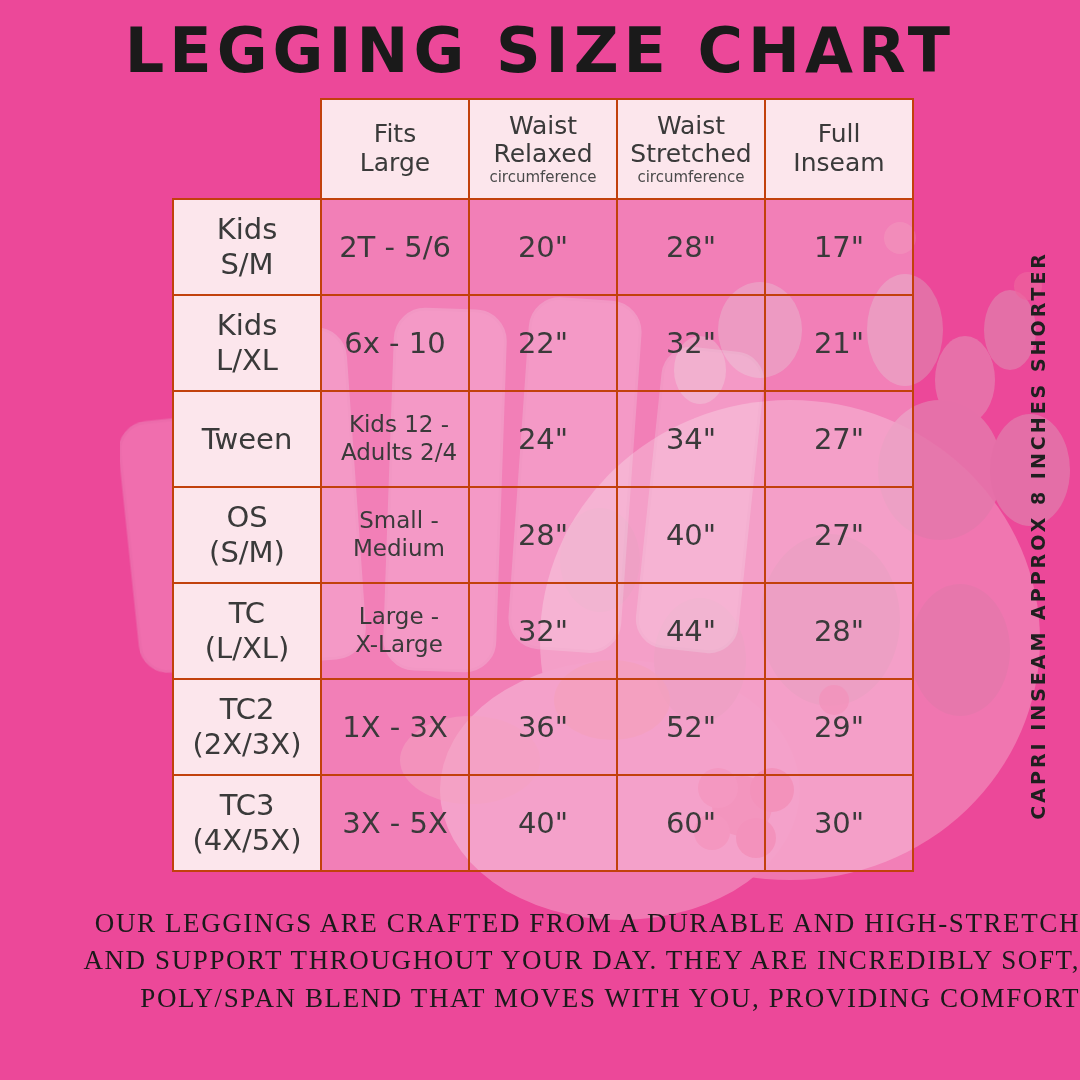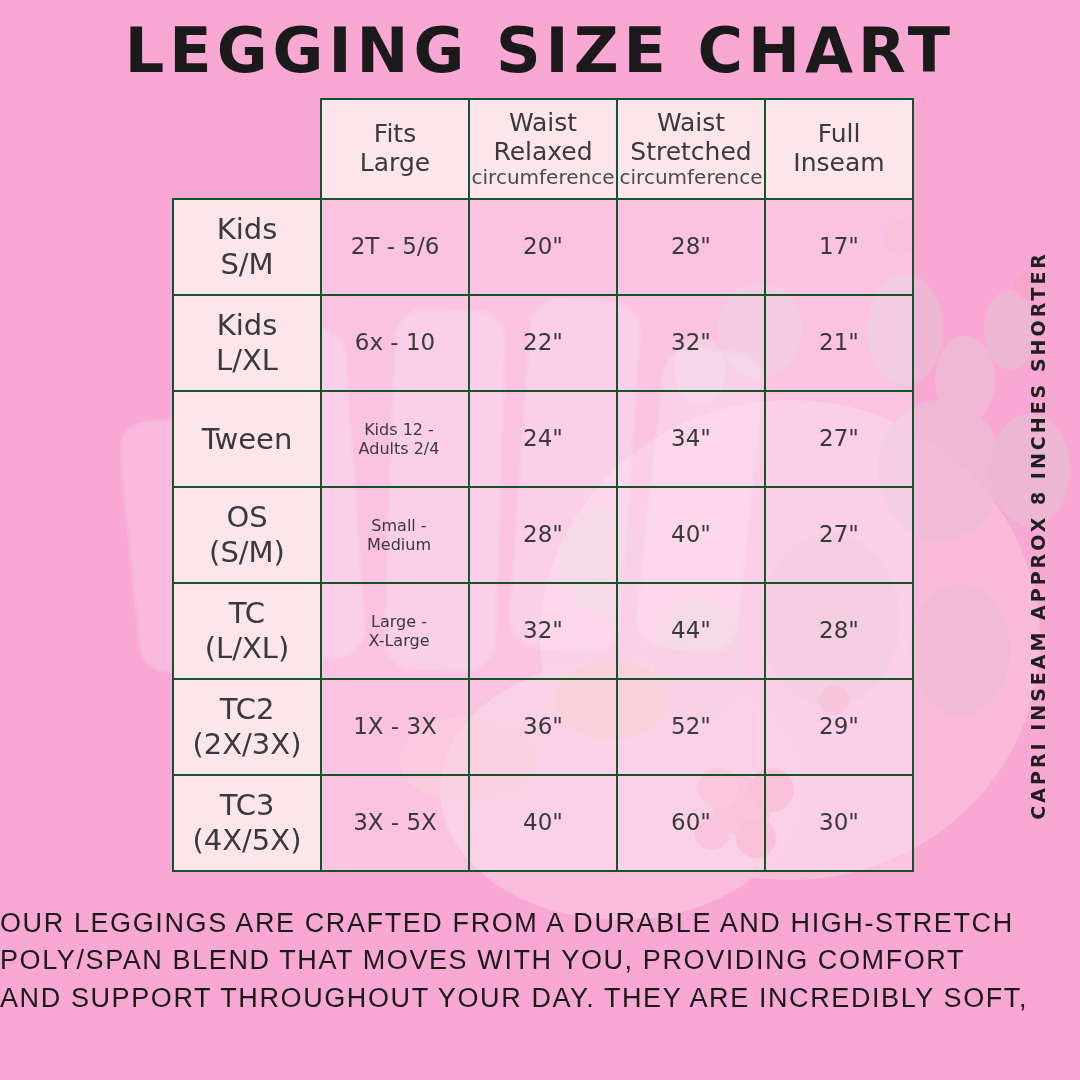--- a/index.html
+++ b/index.html
@@ -10,21 +10,21 @@
     height: 1080px;
     background: #ffffff;
     font-family: "DejaVu Sans", sans-serif;
     overflow: hidden;
   }
 
   #page {
     position: relative;
     width: 1080px;
     height: 1080px;
-    background: #f9a8d4;
+    background: #ec4899;
     overflow: hidden;
   }
 
   
   .bg-art {
     position: absolute;
     inset: 0;
     pointer-events: none;
     z-index: 0;
     opacity: 1;
@@ -56,21 +56,21 @@
   
   .chart {
     position: absolute;
     left: 172px;
     top: 98px;
     z-index: 4;
     border-collapse: collapse;
     font-family: "DejaVu Sans", sans-serif;
   }
   .chart td, .chart th {
-    border: 2px solid #14532d;
+    border: 2px solid #c2410c;
     padding: 0;
     margin: 0;
     text-align: center;
     vertical-align: middle;
     color: #3a3a3a;
     font-weight: normal;
   }
   .corner-blank {
     border: none !important;
     background: transparent;
@@ -79,40 +79,40 @@
   .col-head {
     background: #fce6ec;
     height: 100px;
     width: 148px;
     font-size: 25px;
     line-height: 1.15;
     color: #2e2e2e;
   }
   .col-head .sub {
     display: block;
-    font-size: 20px;
+    font-size: 15px;
     margin-top: 0;
     color: #4a4a4a;
   }
   .row-head {
     background: #fce6ec;
     width: 148px;
     height: 96px;
     font-size: 29px;
     line-height: 1.2;
     color: #2e2e2e;
   }
   .cell {
     width: 148px;
     height: 96px;
-    font-size: 23px;
+    font-size: 29px;
     line-height: 1.2;
     background: rgba(255,255,255,0.30);
   }
-  .cell.two-line { font-size: 16px; padding-left: 8px; }
+  .cell.two-line { font-size: 23px; padding-left: 8px; }
 
   
   .side-note {
     position: absolute;
     right: 22px;
     top: 255px;
     height: 560px;
     width: 40px;
     z-index: 5;
     display: flex;
@@ -129,23 +129,23 @@
     color: #1f1f1f;
     white-space: nowrap;
   }
 
   
   .footer {
     position: absolute;
     left: 0;
     top: 905px;
     width: 1080px;
-    text-align: left;
+    text-align: right;
     z-index: 5;
-    font-family: Liberation Sans, sans-serif;
+    font-family: Liberation Serif, serif;
     font-size: 27px;
     letter-spacing: 1.6px;
     line-height: 1.38;
     color: #1a1a1a;
   }
   .footer div { white-space: nowrap; }
 </style>
 </head>
 <body>
 
@@ -320,17 +320,17 @@
       </tr>
     </tbody>
   </table>
 
   <div class="side-note">
     <span>CAPRI INSEAM APPROX 8 INCHES SHORTER</span>
   </div>
 
   <div class="footer">
     <div>OUR LEGGINGS ARE CRAFTED FROM A DURABLE AND HIGH-STRETCH</div>
+    <div>AND SUPPORT THROUGHOUT YOUR DAY. THEY ARE INCREDIBLY SOFT,</div>
     <div>POLY/SPAN BLEND THAT MOVES WITH YOU, PROVIDING COMFORT</div>
-    <div>AND SUPPORT THROUGHOUT YOUR DAY. THEY ARE INCREDIBLY SOFT,</div>
   </div>
 
 </div>
 
 </body></html>

